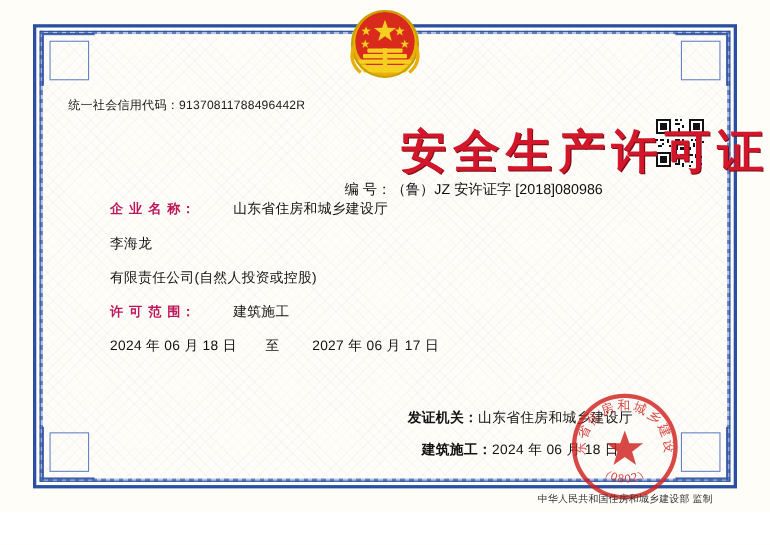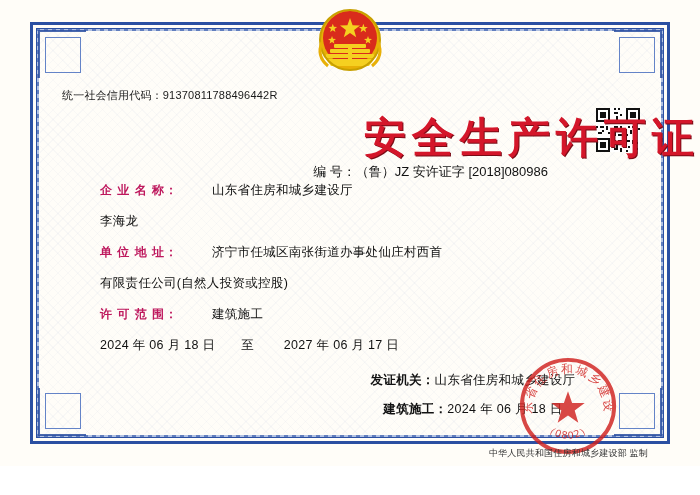--- a/index.html
+++ b/index.html
@@ -295,24 +295,20 @@
 
   <div class="fields">
     <div class="field-row">
       <div class="field-label">企 业 名 称：</div>
       <div class="field-value">山东省住房和城乡建设厅</div>
     </div>
     <div class="field-row">
       <div class="field-value">李海龙</div>
     </div>
     <div class="field-row">
-      <div class="field-label">单 位 地 址：</div>
-      <div class="field-value">济宁市任城区南张街道办事处仙庄村西首</div>
-    </div>
-    <div class="field-row">
       <div class="field-value">有限责任公司(自然人投资或控股)</div>
     </div>
     <div class="field-row">
       <div class="field-label">许 可 范 围：</div>
       <div class="field-value">建筑施工</div>
     </div>
     <div class="field-row valid-row">
       <div class="field-value">2024 年 06 月 18 日</div>
       <div class="sep">至</div>
       <div class="field-value to">2027 年 06 月 17 日</div>

